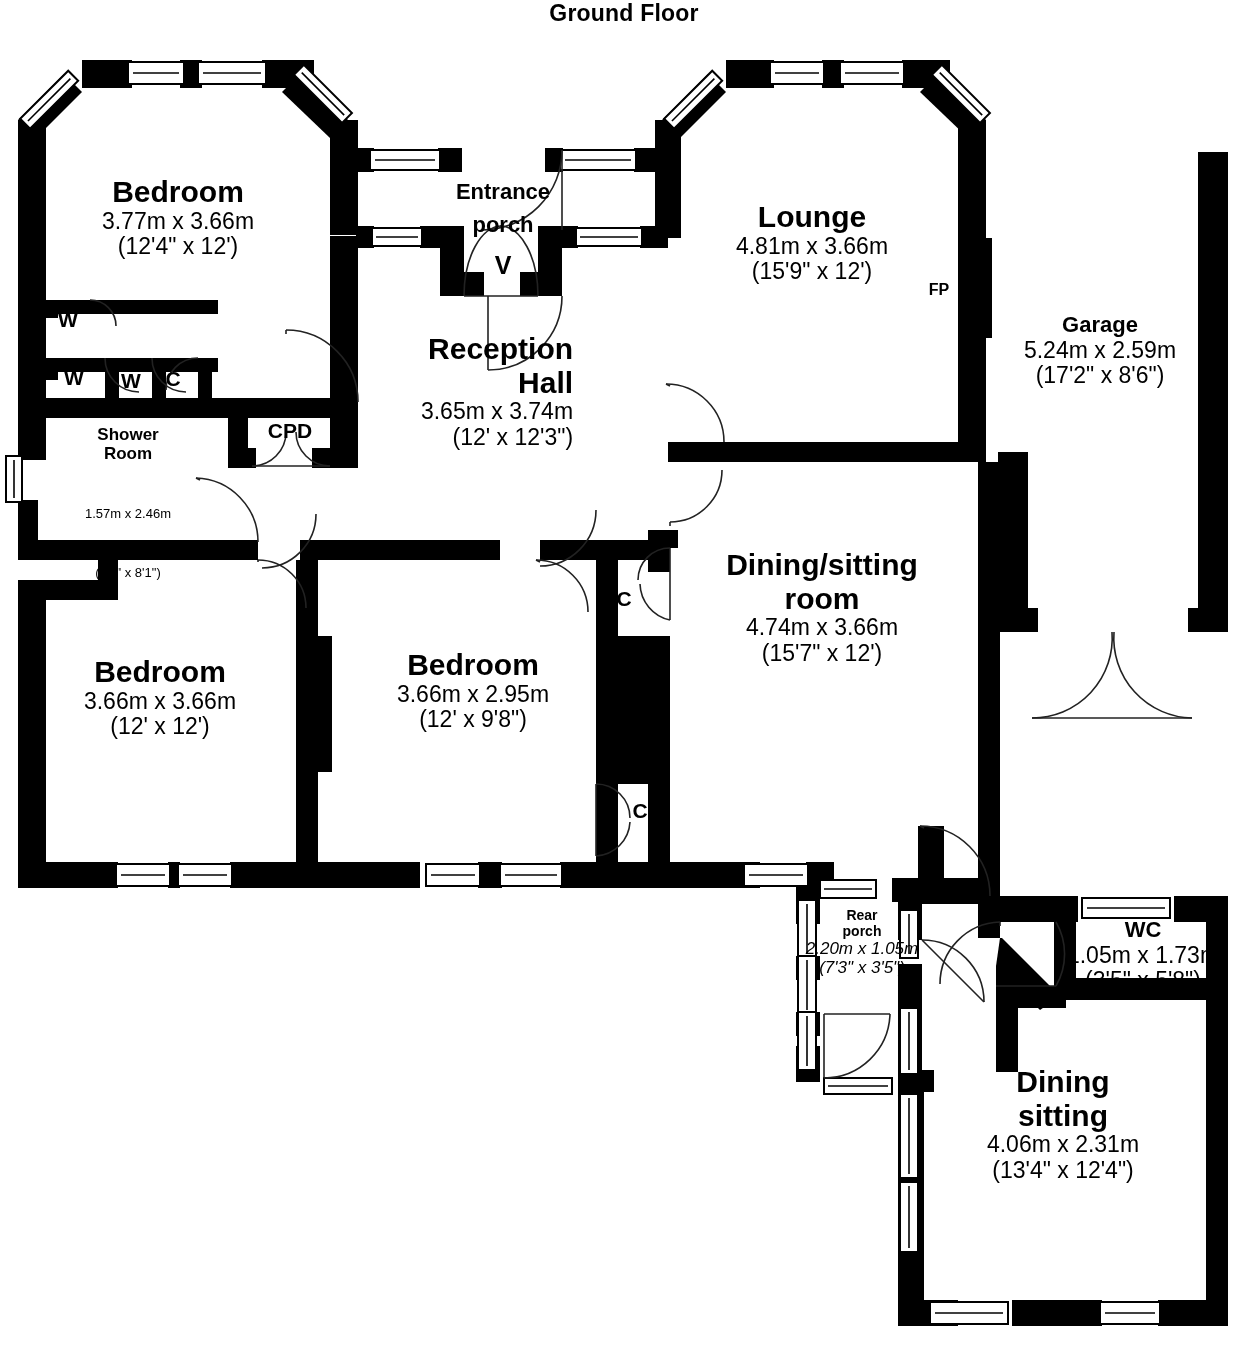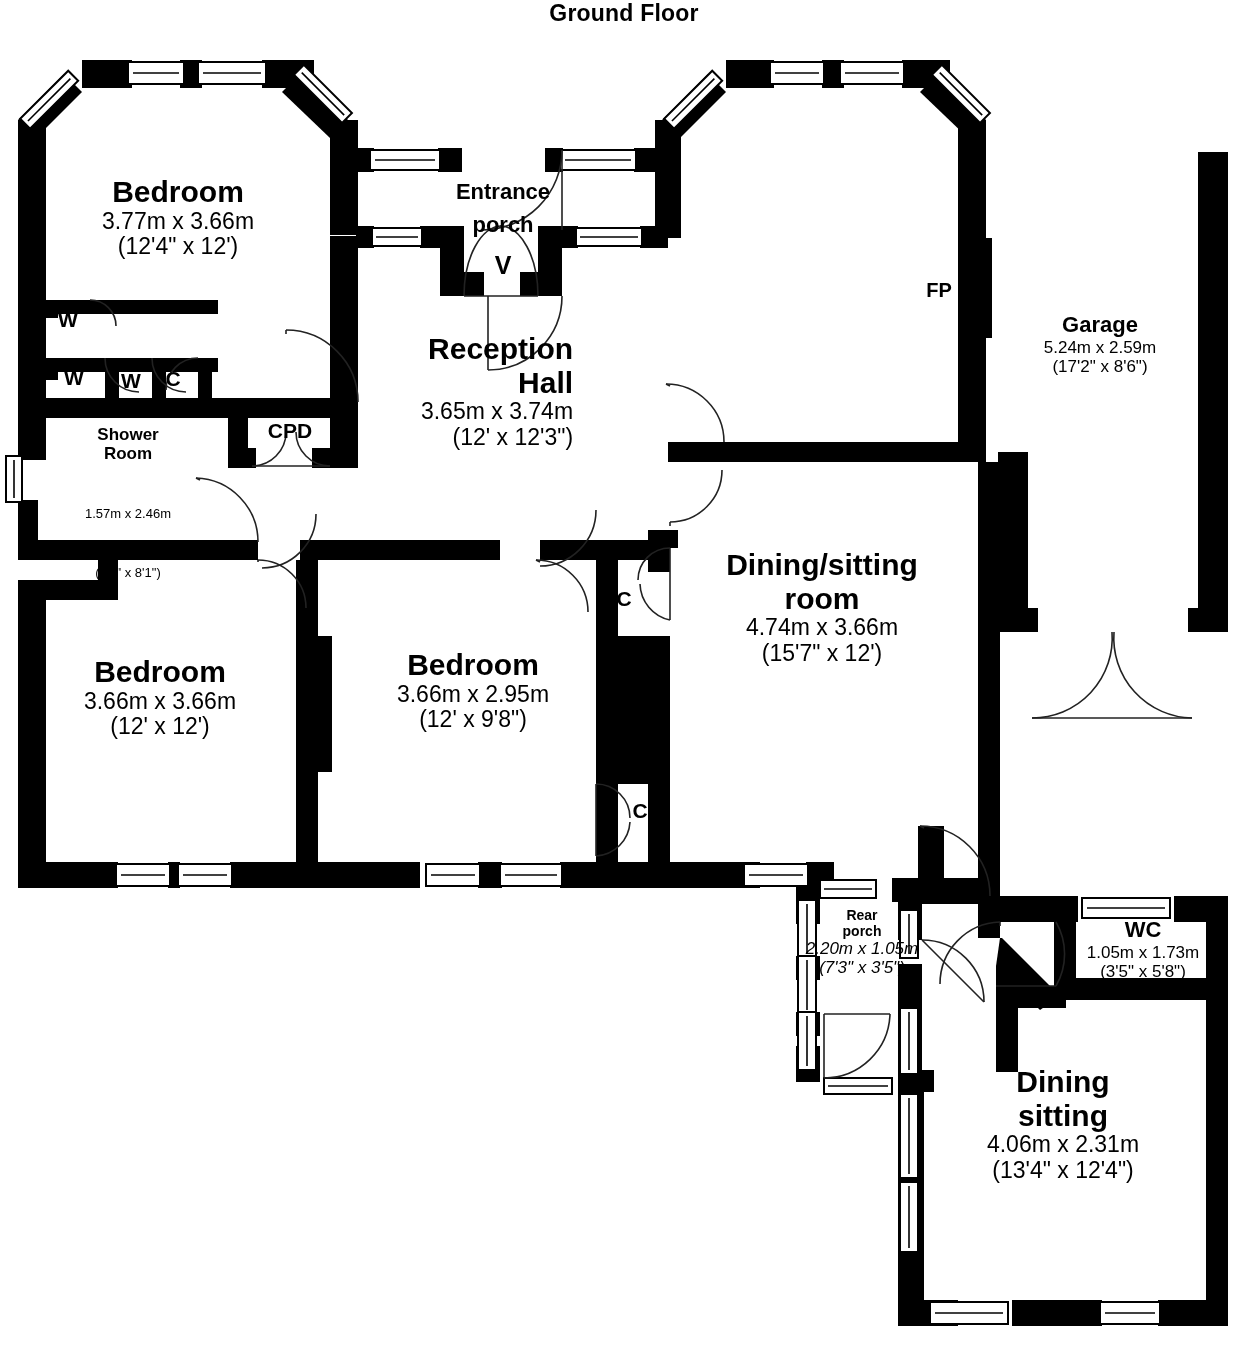--- a/index.html
+++ b/index.html
@@ -57,35 +57,35 @@
     top: 0px;
     transform: translateX(-50%);
     font-size: 23px;
     font-weight: bold;
     letter-spacing: 0.2px;
   }
   
   .sz-big .name { font-size: 30px; }
   .sz-big .dim  { font-size: 23px; }
   .sz-mid .name { font-size: 22px; margin-top: 8px; }
-  .sz-mid .dim  { font-size: 17px; }
+  .sz-mid .dim  { font-size: 23px; }
   .sz-sm  .name { font-size: 17px; }
   .sz-sm  .dim  { font-size: 13px; margin-top: 44px; }
   .sz-tiny .name { font-size: 14px; }
   .sz-tiny .dim  { font-size: 17px; font-style: italic; }
   .marker {
     position: absolute;
     font-weight: bold;
     color: #000;
     transform: translate(-50%, -50%);
     white-space: nowrap;
   }
   .mk-lg { font-size: 25px; }
   .mk-md { font-size: 21px; }
-  .mk-sm { font-size: 20px; }
+  .mk-sm { font-size: 16px; }
 </style>
 </head>
 <body>
 
 <div id="plan-root">
 
   <div class="title-text">Ground Floor</div>
 
   <svg class="floorplan" viewBox="0 0 1248 1347" xmlns="http://www.w3.org/2000/svg">
 
@@ -376,20 +376,25 @@
     <span class="name">Bedroom</span>
     <span class="dim">3.77m x 3.66m</span>
     <span class="dim">(12'4" x 12')</span>
   </div>
 
   <div class="lbl sz-mid" style="left:503px; top:172px;">
     <span class="name">Entrance</span>
     <span class="name">porch</span>
   </div>
 
+  <div class="lbl sz-big" style="left:812px; top:200px;">
+    <span class="name">Lounge</span>
+    <span class="dim">4.81m x 3.66m</span>
+    <span class="dim">(15'9" x 12')</span>
+  </div>
 
   <div class="lbl sz-mid" style="left:1100px; top:305px;">
     <span class="name">Garage</span>
     <span class="dim">5.24m x 2.59m</span>
     <span class="dim">(17'2" x 8'6")</span>
   </div>
 
   <div class="lbl sz-big" style="left:497px; top:332px;text-align:right;">
     <span class="name">Reception</span>
     <span class="name">Hall</span>

